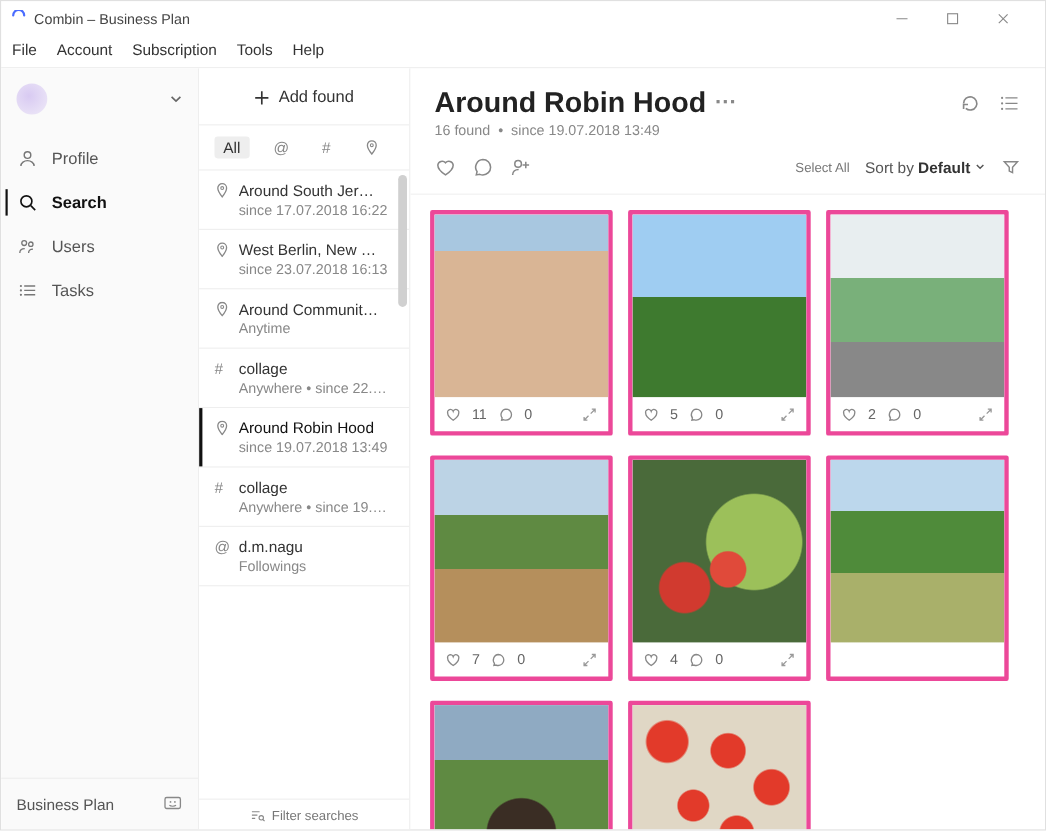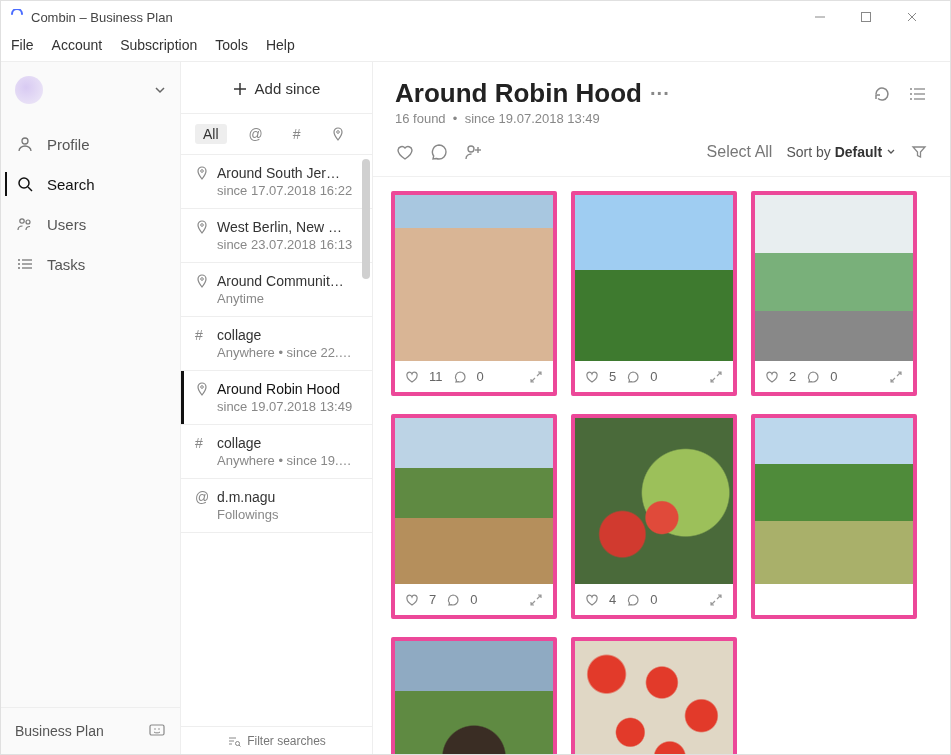--- a/index.html
+++ b/index.html
@@ -11,21 +11,21 @@
 .titlebar .wcontrols span { width: 28px; text-align: center; cursor: pointer; }
 .menubar { display: flex; gap: 18px; padding: 4px 10px 8px; font-size: 14px; color: #333; }
 .menubar span { cursor: pointer; }
 .body { flex: 1; display: flex; overflow: hidden; border-top: 1px solid #eee; }
 .col1 { width: 180px; border-right: 1px solid #eee; display: flex; flex-direction: column; background: #fafafa; }
 .avatar-row { display: flex; align-items: center; padding: 14px 14px; }
 .avatar { width: 28px; height: 28px; border-radius: 50%; background: radial-gradient(circle at 40% 40%, #d8caf2, #efeaf8); }
 .avatar-row .chev { margin-left: auto; color: #666; }
 .nav { padding-top: 6px; }
 .nav-item { display: flex; align-items: center; gap: 12px; padding: 10px 14px; font-size: 15px; color: #555; cursor: pointer; }
-.nav-item.active { color: #111; font-weight: 400; position: relative; }
+.nav-item.active { color: #111; font-weight: 700; position: relative; }
 .nav-item.active::before { content:""; position:absolute; left:4px; top:8px; bottom:8px; width:2px; background:#111; }
 .nav-item .ico { width: 20px; height: 20px; display:flex; align-items:center; justify-content:center; color:#777; }
 .nav-item.active .ico { color:#111; }
 .col1-footer { margin-top: auto; padding: 14px; display:flex; align-items:center; justify-content:space-between; font-size:14px; color:#555; border-top:1px solid #eee;gap:32px; }
 .col2 { width: 192px; border-right: 1px solid #eee; display:flex; flex-direction:column; background:#fff; }
 .addsearch { display:flex; align-items:center; justify-content:center; gap:8px; padding:18px 10px 16px; font-size:15px; color:#333; cursor:pointer; border-bottom:1px solid #eee; }
 .tabs { display:flex; gap:14px; align-items:center; padding:10px 14px; border-bottom:1px solid #eee; color:#888; font-size:14px; }
 .tabs .tab { padding:2px 8px; border-radius:3px; cursor:pointer; }
 .tabs .tab.active { background:#eee; color:#333; }
 .search-list { flex:1; overflow:hidden; position:relative; }
@@ -44,21 +44,21 @@
 .header3 { padding:16px 22px 8px; display:flex; }
 .header3 .titleblock { flex:1; }
 .header3 h1 { font-size:26px; font-weight:700; color:#222; display:flex; align-items:center; gap:8px; }
 .header3 .subline { font-size:13px; color:#888; margin-top:2px; }
 .header3 .right-icons { display:flex; gap:16px; align-items:flex-start; color:#888; padding-top:6px; }
 .header3 .right-icons span { cursor:pointer; }
 .toolbar { display:flex; align-items:center; padding:8px 22px 14px; gap:14px; color:#888; border-bottom:1px solid #f0f0f0; }
 .toolbar .actions { display:flex; gap:14px; }
 .toolbar .actions span { cursor:pointer; }
 .toolbar .spacer { flex:1; }
-.toolbar .sel { font-size:16px; color:#777; cursor:pointer; }
+.toolbar .sel { font-size:12px; color:#777; cursor:pointer; }
 .toolbar .sortby { font-size:14px; color:#555; }
 .toolbar .sortby b { font-weight:600; color:#333; }
 .grid { flex:1; overflow:hidden; padding:14px 18px; }
 .cards { display:grid; grid-template-columns: repeat(3, 166px); gap:18px 14px; }
 .card { width:166px; border:4px solid #ec4899; border-radius:2px; overflow:hidden; cursor:pointer; }
 .card.sel { border:2px solid #3a77d6; }
 .thumb { width:100%; height:166px; display:block; }
 .meta { display:flex; align-items:center; gap:10px; padding:8px 10px; font-size:13px; color:#666; }
 .meta .exp { margin-left:auto; color:#999; }
 
@@ -180,21 +180,21 @@
   </div>
 
   <div class="col2">
     <div class="addsearch">
       <span>
           <svg width="14" height="14" viewBox="0 0 14 14">
             <line x1="7" y1="1" x2="7" y2="13" stroke="#333" stroke-width="1.5"></line>
             <line x1="1" y1="7" x2="13" y2="7" stroke="#333" stroke-width="1.5"></line>
           </svg>
         </span>
-      <span>Add since</span>
+      <span>Add found</span>
     </div>
     <div class="tabs">
       <span class="tab active">All</span>
       <span class="tab">@</span>
       <span class="tab">#</span>
       <span class="tab">
           <svg width="14" height="14" viewBox="0 0 14 14">
             <path d="M7 1a4 4 0 0 1 4 4c0 3-4 8-4 8S3 8 3 5a4 4 0 0 1 4-4z" fill="none" stroke="#888" stroke-width="1.2"></path>
             <circle cx="7" cy="5" r="1.3" fill="none" stroke="#888" stroke-width="1"></circle>
           </svg>

